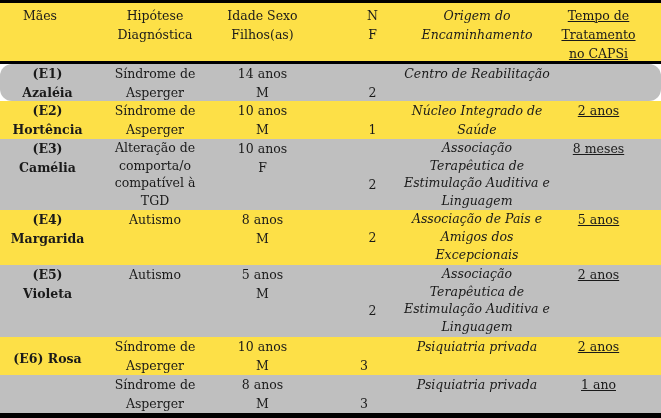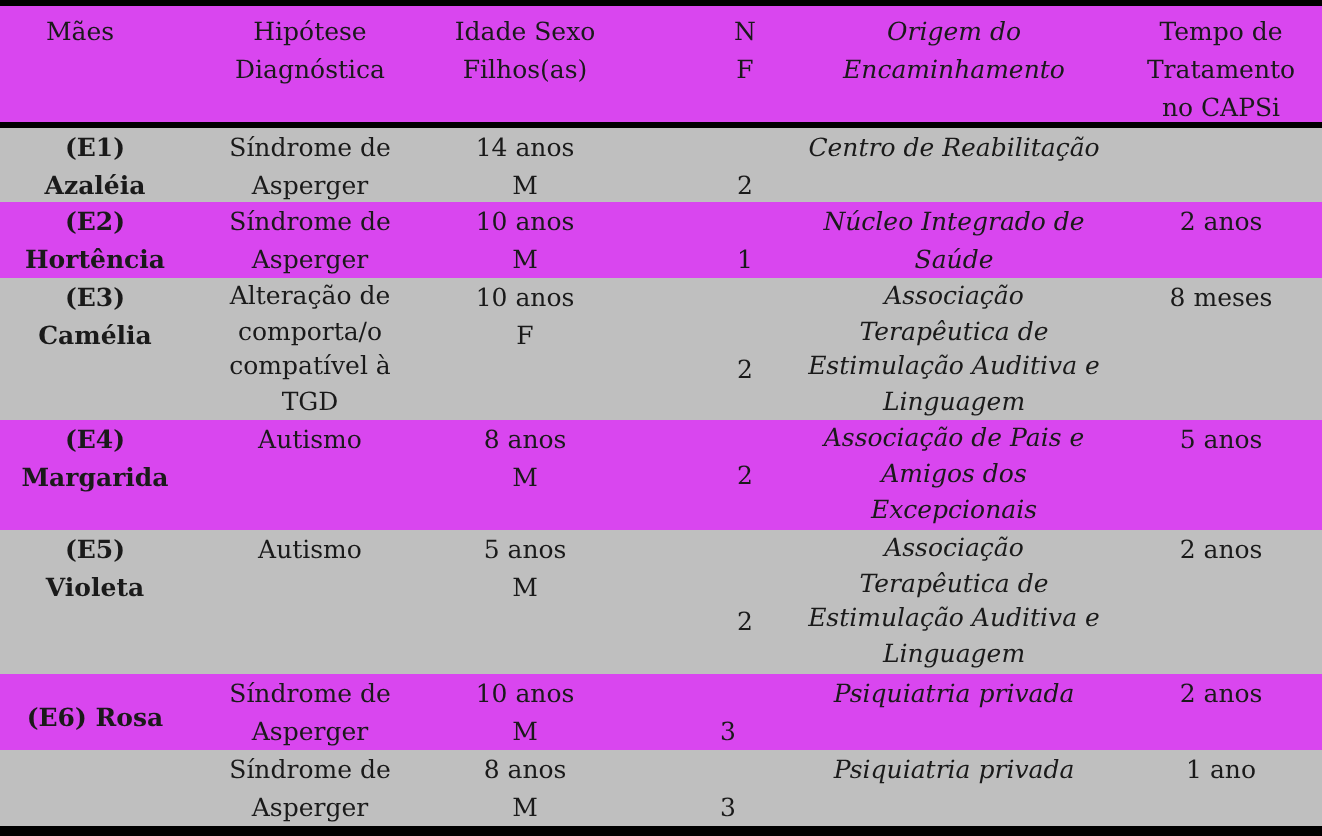--- a/index.html
+++ b/index.html
@@ -4,28 +4,28 @@
   <style>
     html, body { margin: 0; padding: 0; background: #ffffff; }
     body { width: 661px; height: 418px; overflow: hidden; position: relative;
            font-family: "DejaVu Serif", "Liberation Serif", serif; color: #1a1a1a; }
     .tbl { position: absolute; left: 0; top: 0; width: 661px; }
     .top-rule { position: absolute; left: 0; top: 0; width: 661px; height: 3px; background: #000; }
     .mid-rule { position: absolute; left: 0; top: 61px; width: 661px; height: 3px; background: #000; }
     .bot-rule { position: absolute; left: 0; top: 413px; width: 661px; height: 5px; background: #000; }
     .row { position: absolute; left: 0; width: 661px; }
     .row.gray { background: #bfbfbf; }
-    .row.white { background: #d946ef; }
+    .row.white { background: #fde047; }
     .cell { position: absolute; top: 0; font-size: 12.5px; line-height: 19px; text-align: center; white-space: pre-line; }
     .c-mae { left: 0; width: 95px; font-weight: bold; }
     .c-hip { left: 100px; width: 110px; }
     .c-idade { left: 215px; width: 95px; }
     .c-nf { left: 355px; width: 35px; }
     .c-orig { left: 392px; width: 170px; font-style: italic; }
-    .c-tempo { left: 564px; width: 93px; }
+    .c-tempo { left: 552px; width: 93px; text-decoration: underline; }
     .hdr .cell { font-weight: normal; top: 3px; }
     .hdr .c-mae { left: 0; width: 80px; }
   </style>
 </head>
 <body>
 
 <div class="tbl">
   <div class="top-rule"></div>
 
   <div class="row white hdr" style="top:3px;height:58px;">
@@ -38,21 +38,21 @@
 F</div>
     <div class="cell c-orig">Origem do
 Encaminhamento</div>
     <div class="cell c-tempo">Tempo de
 Tratamento
 no CAPSi</div>
   </div>
 
   <div class="mid-rule"></div>
 
-  <div class="row gray" style="top:64px;height:37px;">
+  <div class="row gray" style="top:64px;height:37px;border-radius:12px;">
     <div class="cell c-mae" style="top:0">(E1)
 Azaléia</div>
     <div class="cell c-hip" style="top:0">Síndrome de
 Asperger</div>
     <div class="cell c-idade" style="top:0">14 anos
 M</div>
     <div class="cell c-nf" style="top:19px">2</div>
     <div class="cell c-orig" style="top:0">Centro de Reabilitação</div>
   </div>
 

